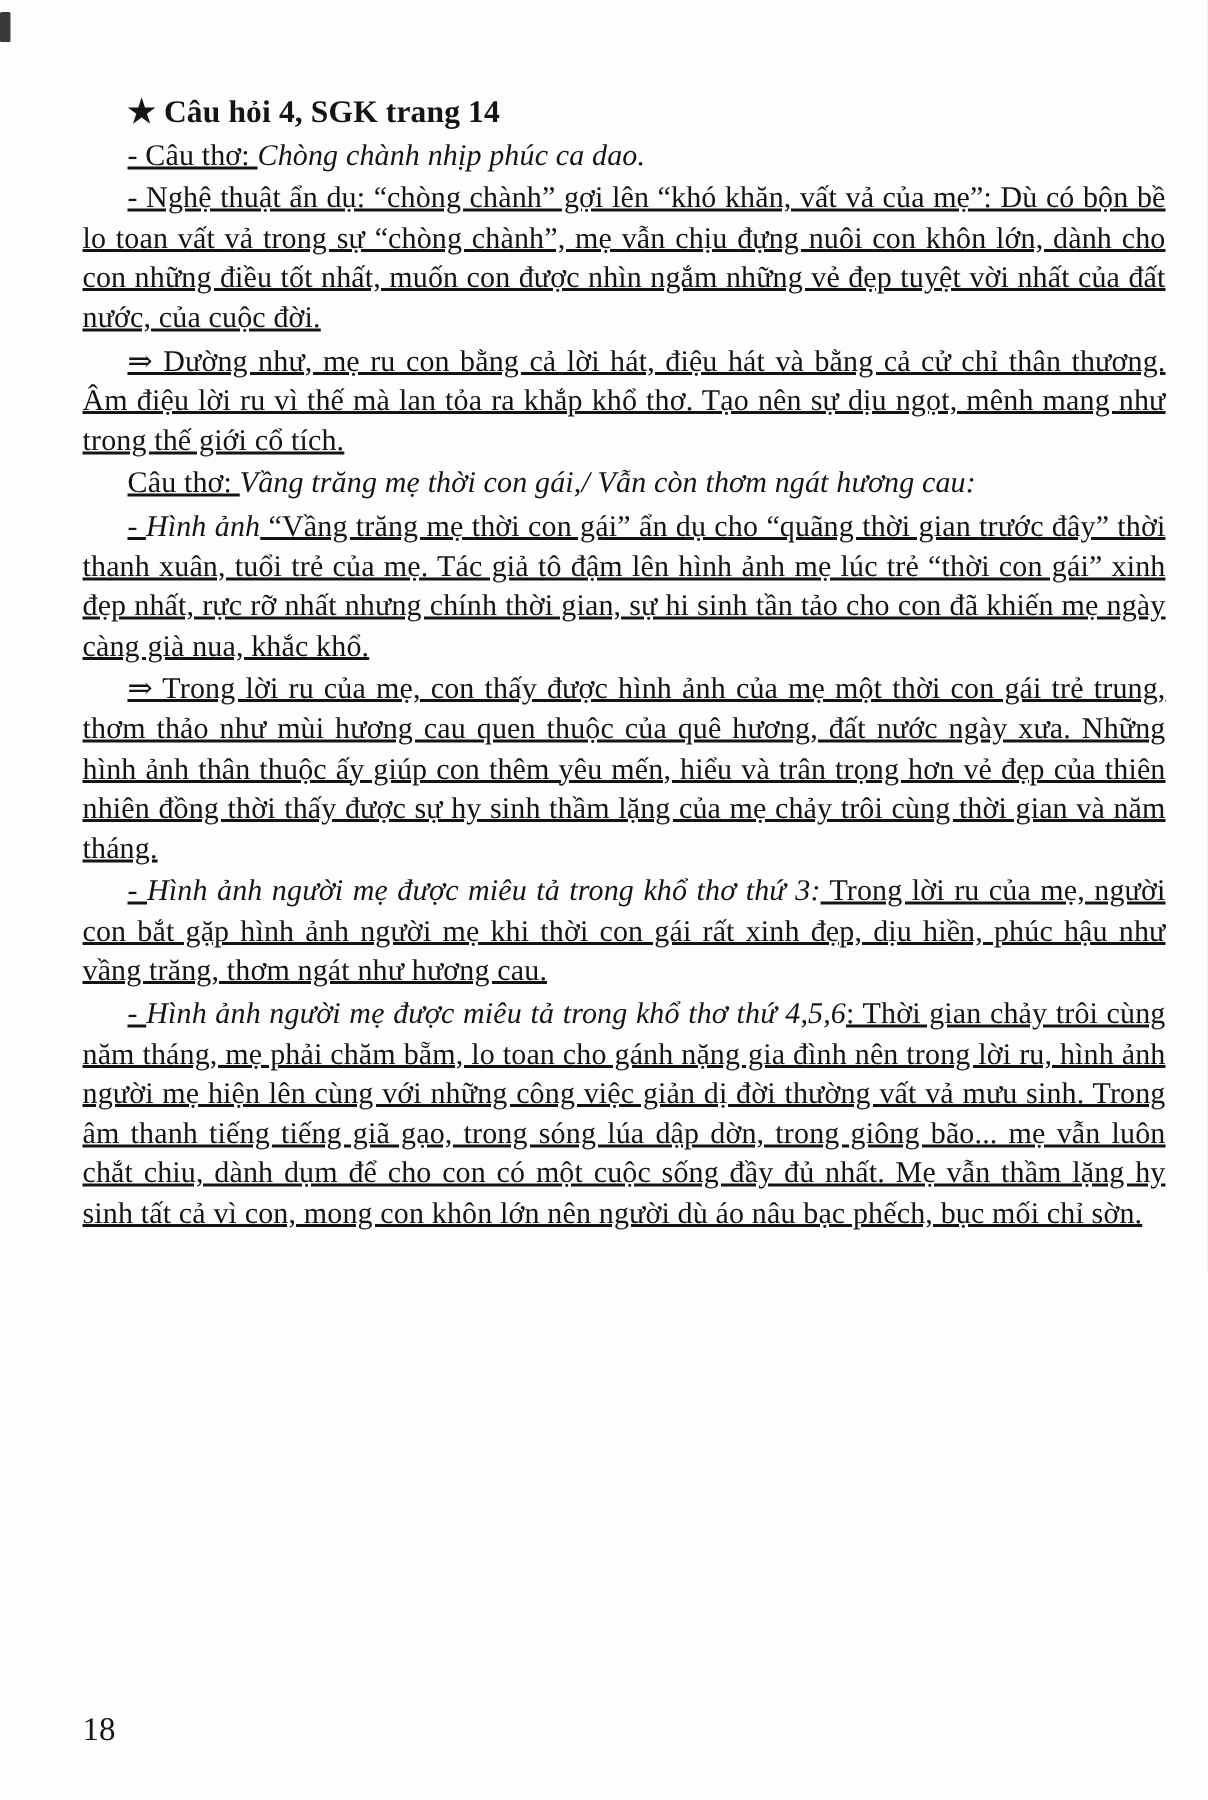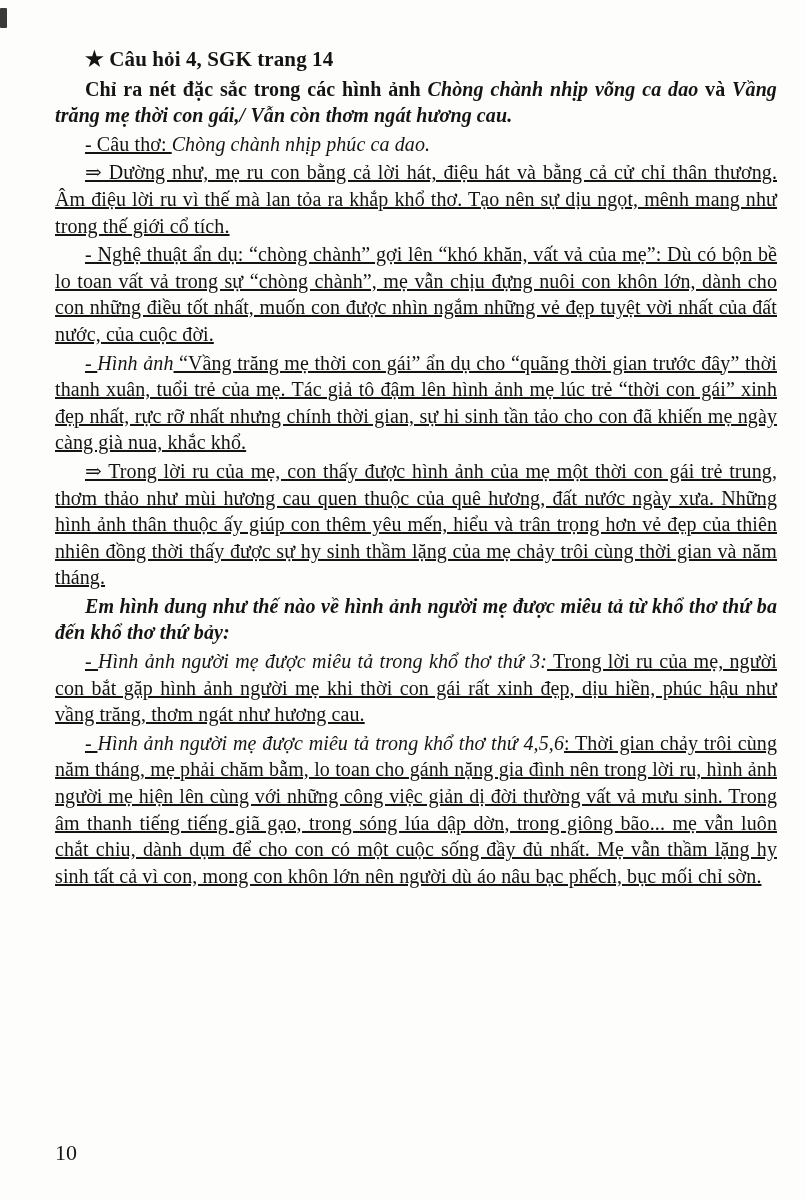--- a/index.html
+++ b/index.html
@@ -21,21 +21,21 @@
     left: 0;
     top: 8px;
     width: 7px;
     height: 20px;
     background: #3a3a38;
     border-radius: 1px;
   }
   .text-block {
     position: absolute;
     left: 55px;
-    top: 42px;
+    top: 57px;
     width: 722px;
   }
   .para {
     margin: 2px 0;
     text-indent: 30px;
     text-align: justify;
     font-size: 20px;
     line-height: 26.6px;
     letter-spacing: 0.1px;
   }
@@ -62,24 +62,23 @@
     color: #161616;
   }
 </style>
 </head>
 <body>
 
 <div class="page">
   <div class="scan-artifact"></div>
   <div class="text-block">
       <p class="para heading"><span class="run-bold">★ Câu hỏi 4, SGK trang 14</span></p>
-      <p class="para question"><span class="run-bold">Chỉ ra nét đặc sắc trong các hình ảnh </span><span class="run-bold-italic">Chòng chành nhịp võng ca dao</span><span class="run-bold"> và </span><span class="run-bold-italic">Vầng trăng mẹ thời con gái,/ Vẫn còn thơm ngát hương cau.</span></p>
       <p class="para body"><span class="run-normal">- Câu thơ: </span><span class="run-italic">Chòng chành nhịp phúc ca dao.</span></p>
+      <p class="para body"><span class="run-normal">- Nghệ thuật ẩn dụ: “chòng chành” gợi lên “khó khăn, vất vả của mẹ”: Dù có bộn bề lo toan vất vả trong sự “chòng chành”, mẹ vẫn chịu đựng nuôi con khôn lớn, dành cho con những điều tốt nhất, muốn con được nhìn ngắm những vẻ đẹp tuyệt vời nhất của đất nước, của cuộc đời.</span></p>
       <p class="para body"><span class="run-normal">⇒ Dường như, mẹ ru con bằng cả lời hát, điệu hát và bằng cả cử chỉ thân thương. Âm điệu lời ru vì thế mà lan tỏa ra khắp khổ thơ. Tạo nên sự dịu ngọt, mênh mang như trong thế giới cổ tích.</span></p>
-      <p class="para body"><span class="run-normal">- Nghệ thuật ẩn dụ: “chòng chành” gợi lên “khó khăn, vất vả của mẹ”: Dù có bộn bề lo toan vất vả trong sự “chòng chành”, mẹ vẫn chịu đựng nuôi con khôn lớn, dành cho con những điều tốt nhất, muốn con được nhìn ngắm những vẻ đẹp tuyệt vời nhất của đất nước, của cuộc đời.</span></p>
+      <p class="para body"><span class="run-normal">Câu thơ: </span><span class="run-italic">Vầng trăng mẹ thời con gái,/ Vẫn còn thơm ngát hương cau:</span></p>
       <p class="para body"><span class="run-normal">- </span><span class="run-italic">Hình ảnh</span><span class="run-normal"> “Vầng trăng mẹ thời con gái” ẩn dụ cho “quãng thời gian trước đây” thời thanh xuân, tuổi trẻ của mẹ. Tác giả tô đậm lên hình ảnh mẹ lúc trẻ “thời con gái” xinh đẹp nhất, rực rỡ nhất nhưng chính thời gian, sự hi sinh tần tảo cho con đã khiến mẹ ngày càng già nua, khắc khổ.</span></p>
       <p class="para body"><span class="run-normal">⇒ Trong lời ru của mẹ, con thấy được hình ảnh của mẹ một thời con gái trẻ trung, thơm thảo như mùi hương cau quen thuộc của quê hương, đất nước ngày xưa. Những hình ảnh thân thuộc ấy giúp con thêm yêu mến, hiểu và trân trọng hơn vẻ đẹp của thiên nhiên đồng thời thấy được sự hy sinh thầm lặng của mẹ chảy trôi cùng thời gian và năm tháng.</span></p>
-      <p class="para question"><span class="run-bold-italic">Em hình dung như thế nào về hình ảnh người mẹ được miêu tả từ khổ thơ thứ ba đến khổ thơ thứ bảy:</span></p>
       <p class="para body"><span class="run-normal">- </span><span class="run-italic">Hình ảnh người mẹ được miêu tả trong khổ thơ thứ 3:</span><span class="run-normal"> Trong lời ru của mẹ, người con bắt gặp hình ảnh người mẹ khi thời con gái rất xinh đẹp, dịu hiền, phúc hậu như vầng trăng, thơm ngát như hương cau.</span></p>
       <p class="para body"><span class="run-normal">- </span><span class="run-italic">Hình ảnh người mẹ được miêu tả trong khổ thơ thứ 4,5,6</span><span class="run-normal">: Thời gian chảy trôi cùng năm tháng, mẹ phải chăm bẵm, lo toan cho gánh nặng gia đình nên trong lời ru, hình ảnh người mẹ hiện lên cùng với những công việc giản dị đời thường vất vả mưu sinh. Trong âm thanh tiếng tiếng giã gạo, trong sóng lúa dập dờn, trong giông bão... mẹ vẫn luôn chắt chiu, dành dụm để cho con có một cuộc sống đầy đủ nhất. Mẹ vẫn thầm lặng hy sinh tất cả vì con, mong con khôn lớn nên người dù áo nâu bạc phếch, bục mối chỉ sờn.</span></p>
     </div>
-  <div class="page-number">10</div>
+  <div class="page-number">18</div>
 </div>
 
 </body></html>

